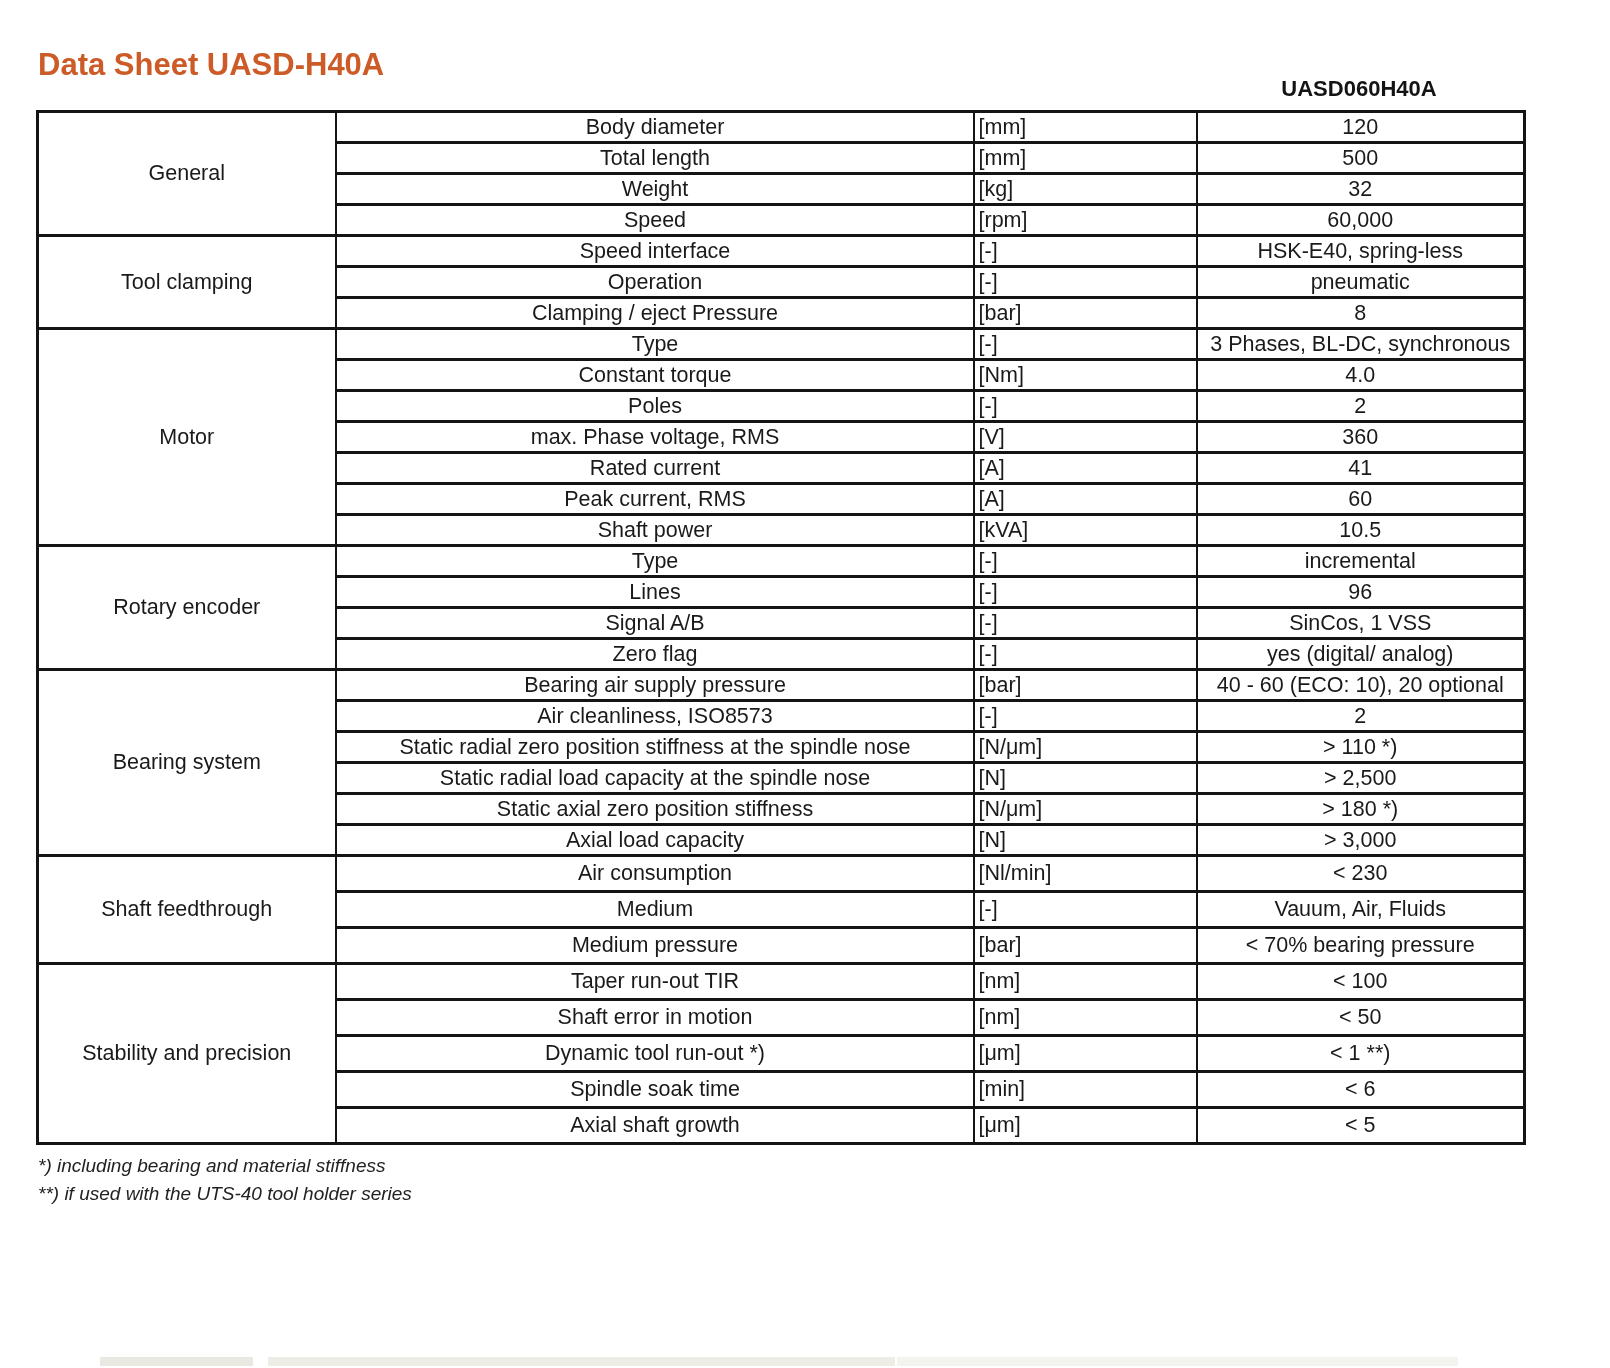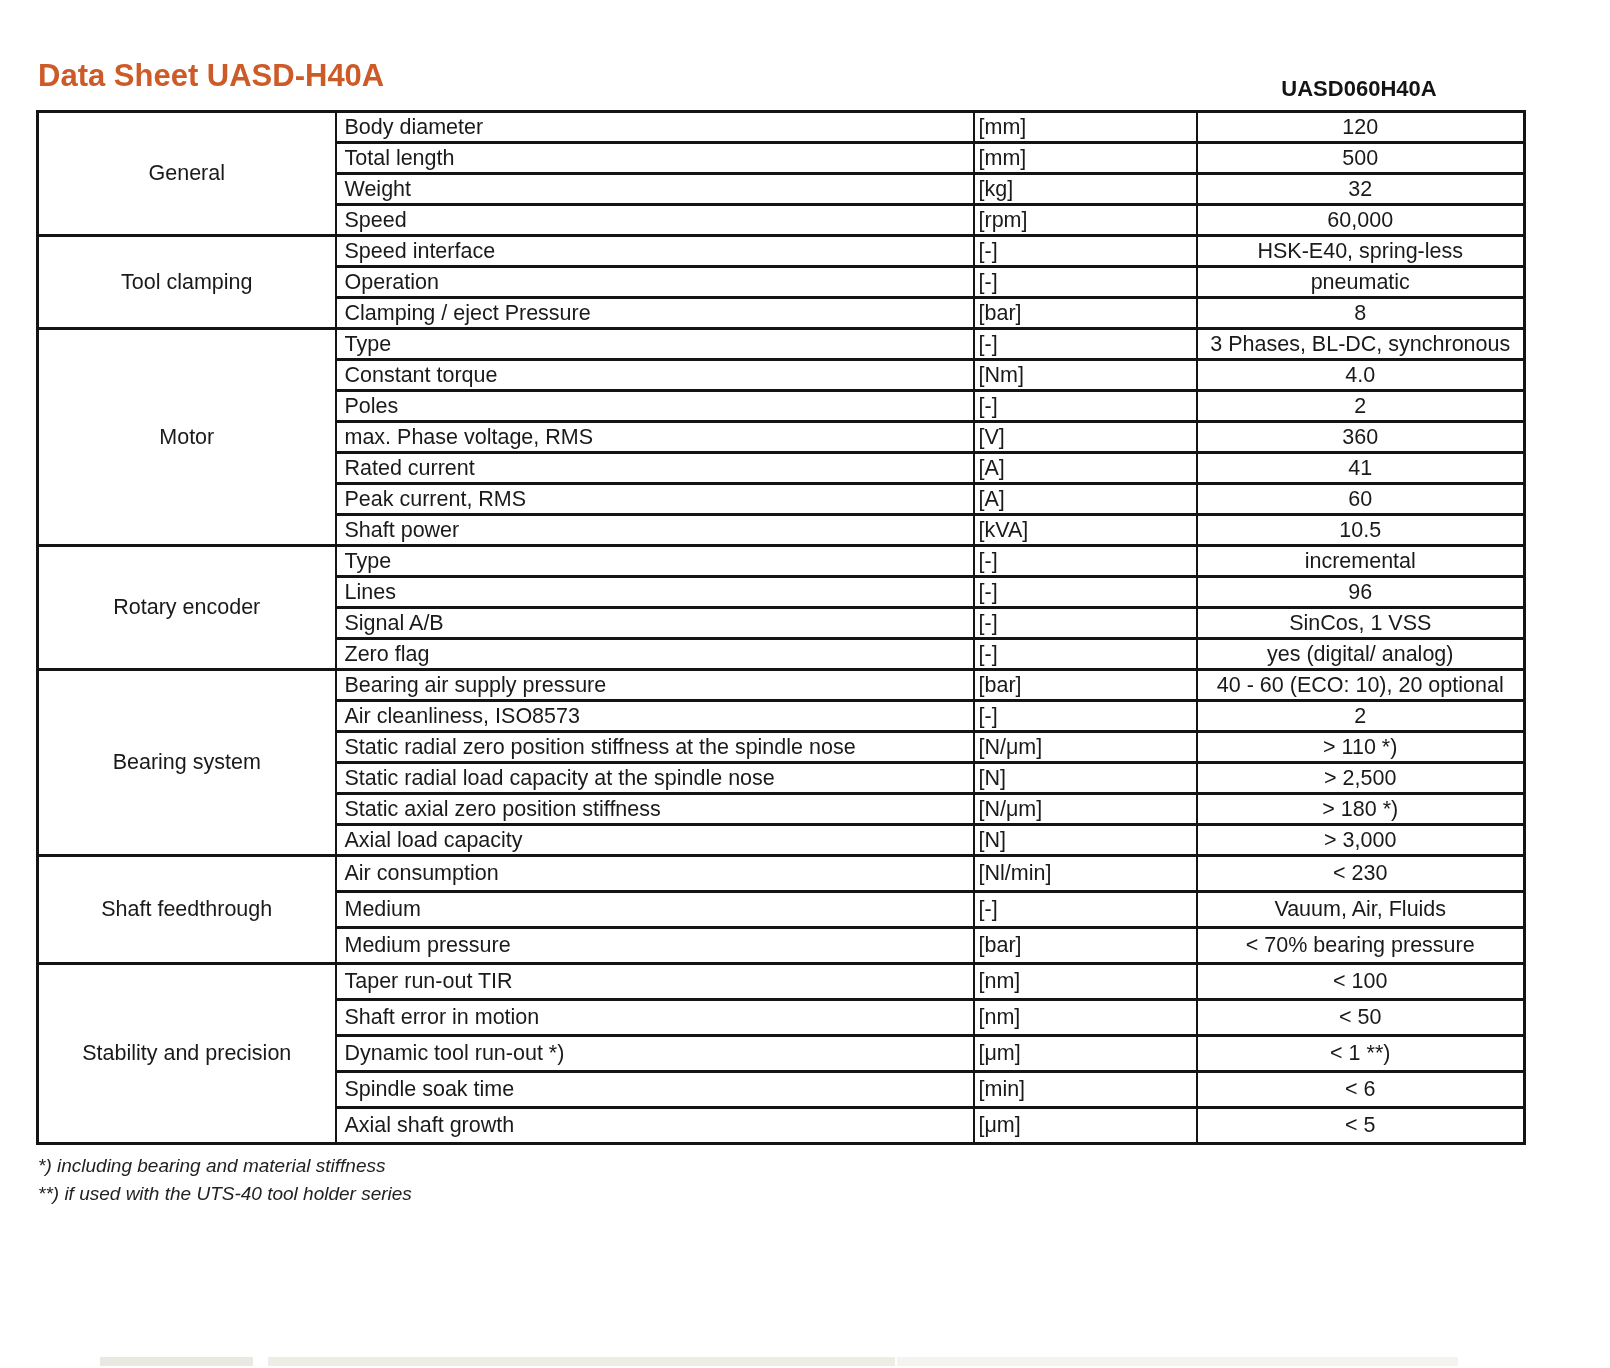--- a/index.html
+++ b/index.html
@@ -4,21 +4,21 @@
 <style>
   * { margin: 0; padding: 0; box-sizing: border-box; }
   html, body { background: #ffffff; }
   body {
     width: 1610px; height: 1368px;
     position: relative; overflow: hidden;
     font-family: "Liberation Sans", sans-serif;
     color: #1a1a1a;
   }
   .title {
-    position: absolute; left: 38px; top: 58px;
+    position: absolute; left: 38px; top: 47px;
     font-size: 31px; font-weight: bold; color: #cd5b28;
     letter-spacing: 0px;
   }
   .col-header {
     position: absolute; left: 1195px; top: 76px; width: 328px;
     text-align: center; font-size: 22px; font-weight: bold; color: #141414;
   }
   table.spec {
     position: absolute; left: 36px; top: 110px;
     width: 1487px; border-collapse: collapse; table-layout: fixed;
@@ -27,21 +27,21 @@
   td {
     border: 2px solid #141414;
     border-top-width: 3px; border-bottom-width: 3px;
     font-size: 21.5px; padding: 0 8px;
     overflow: hidden; white-space: nowrap;
     vertical-align: middle;
   }
   tr.n td { height: 31px; }
   tr.t td { height: 36px; }
   td.cat   { text-align: center; }
-  td.param { text-align: left; padding-right: 7px; }
+  td.param { text-align: center; padding-right: 7px; }
   td.unit  { text-align: left; padding-left: 4px; }
   td.value { text-align: center; padding: 0 4px; }
   .footnotes {
     position: absolute; left: 38px; top: 1152px;
     font-size: 19px; font-style: italic; line-height: 28px; color: #222;
   }
   .bottom-bars { position: absolute; left: 0; top: 1357px; width: 1610px; height: 10px; }
   .bar { position: absolute; top: 0; height: 9px; }
   .bar-a { left: 100px; width: 153px; background: #e9e9e2; }
   .bar-b { left: 268px; width: 627px; background: #ededе6; background: #edede6; }

